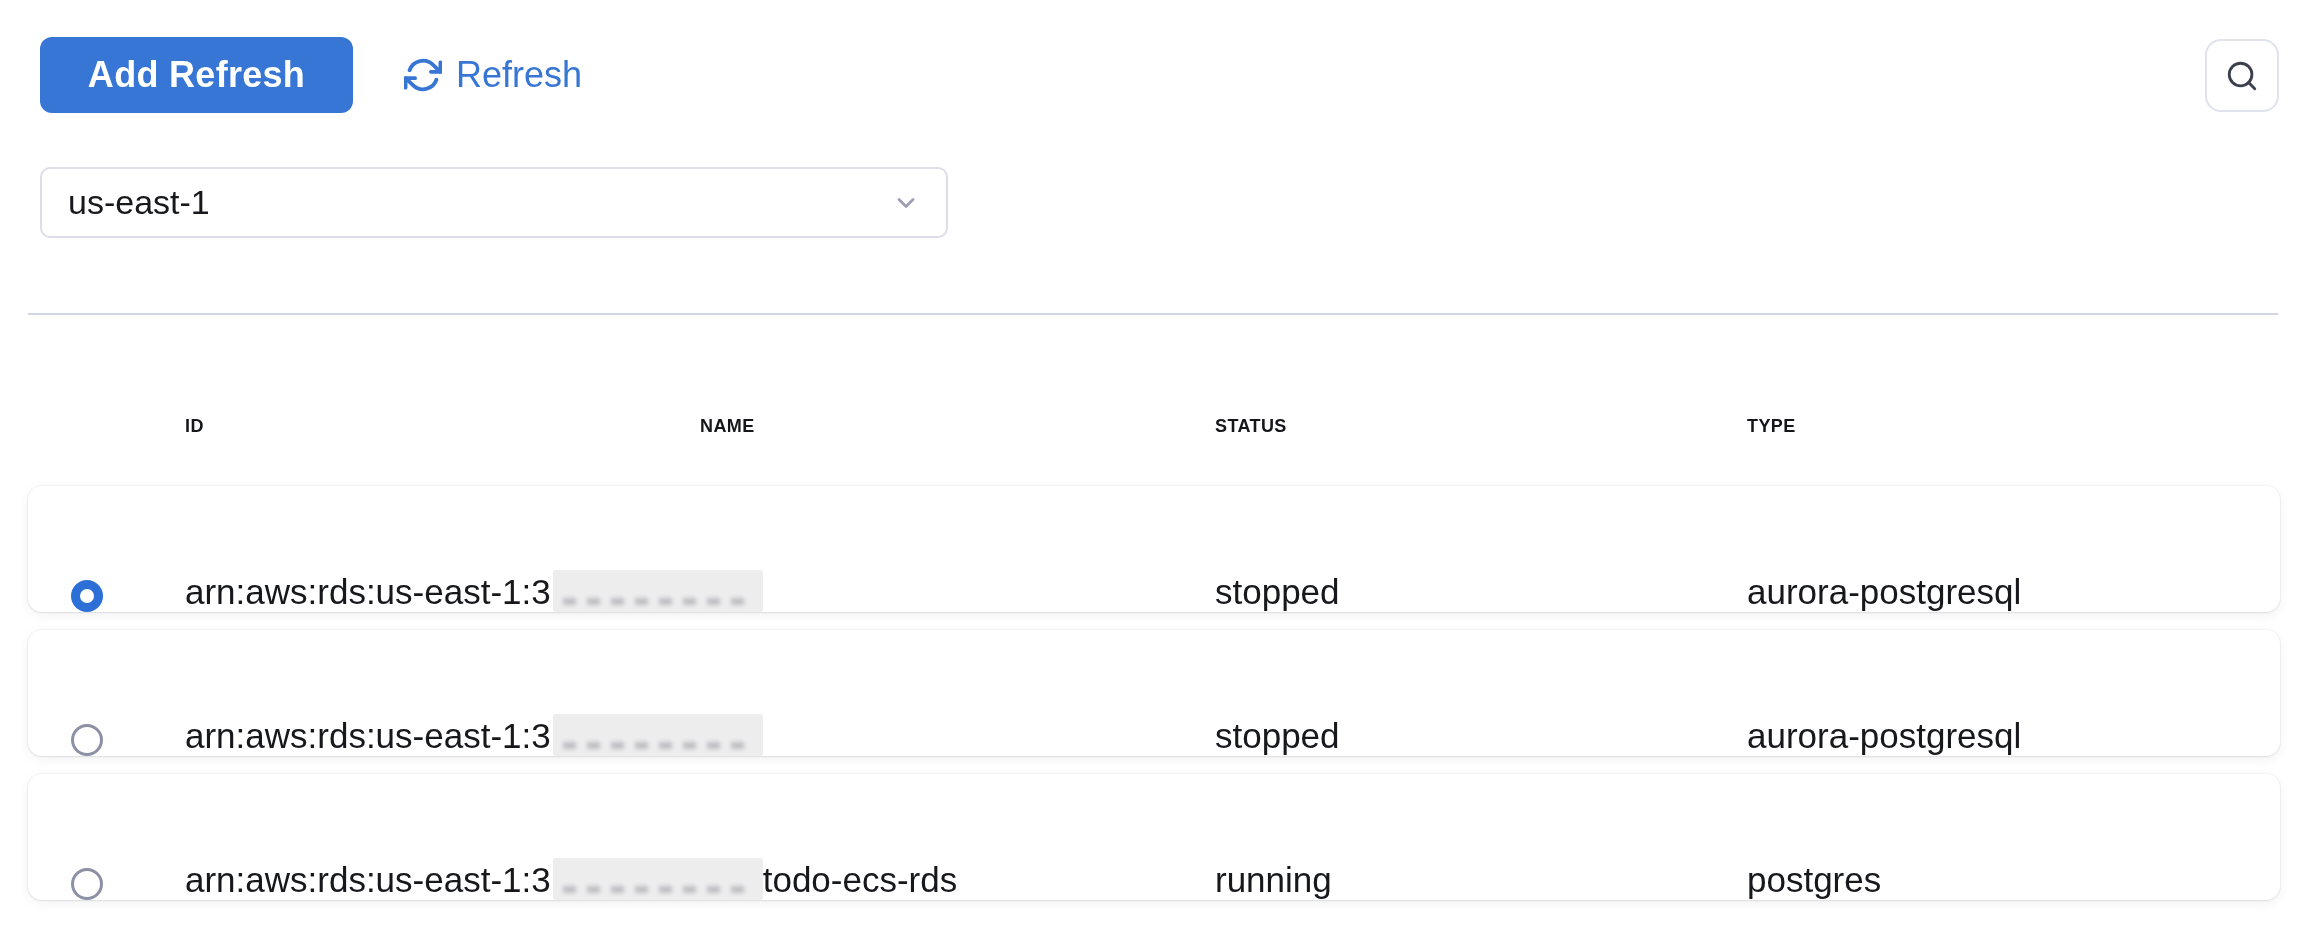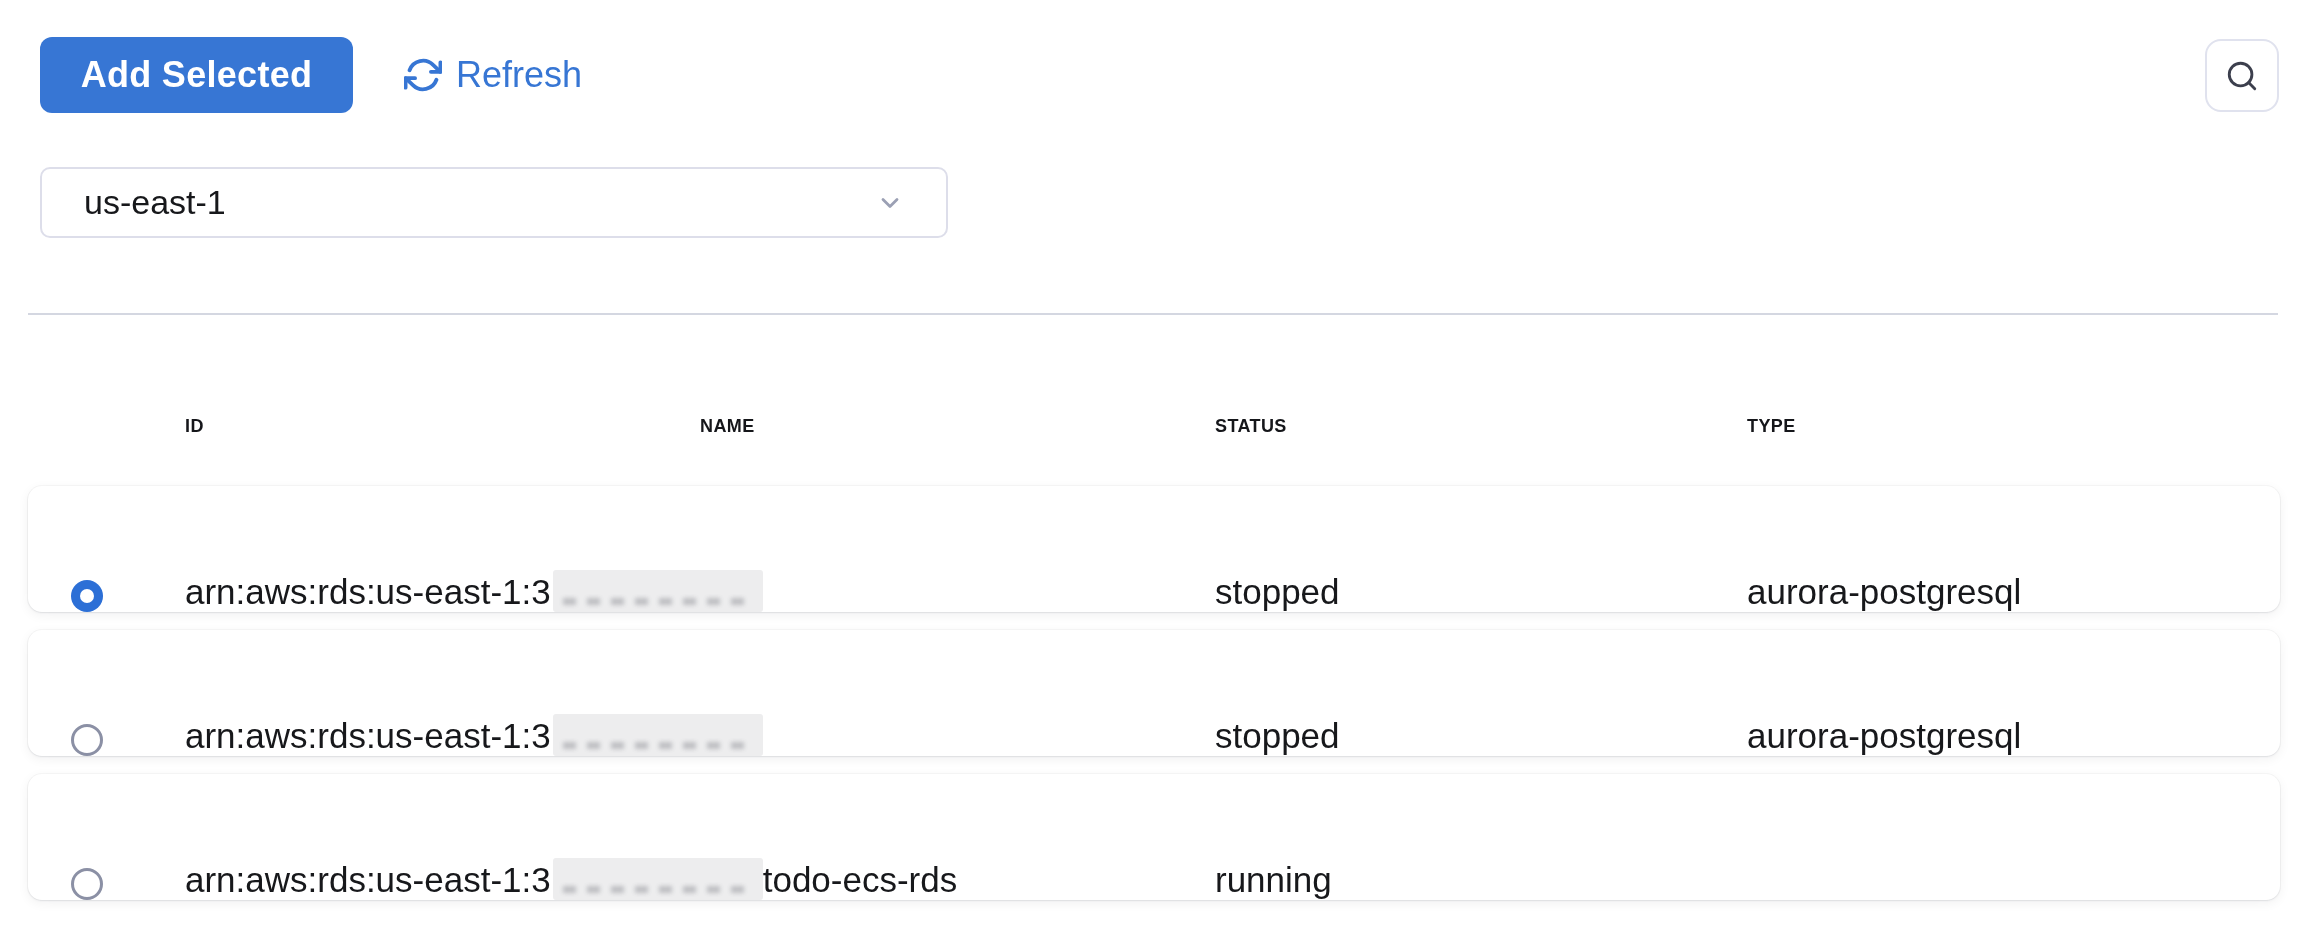--- a/index.html
+++ b/index.html
@@ -35,21 +35,21 @@
     position:absolute;left:2205px;top:39px;width:74px;height:73px;
     background:#fff;border:2px solid var(--border-light);border-radius:16px;
     display:flex;align-items:center;justify-content:center;cursor:pointer;
   }
   .search-btn svg{width:34px;height:34px;stroke:#3c3f4d;}
   
   .region-select{
     position:absolute;left:40px;top:167px;width:908px;height:71px;
     border:2px solid #dddeea;border-radius:10px;background:#fff;
     display:flex;align-items:center;justify-content:space-between;
-    padding:0 42px;font-size:34px;color:var(--text);cursor:pointer;
+    padding:0 26px;font-size:34px;color:var(--text);cursor:pointer;
   }
   .region-select svg{width:28px;height:28px;stroke:#9ba0b4;}
   
   .divider{
     position:absolute;left:28px;top:313px;width:2250px;height:2px;
     background:var(--divider);
   }
   
   .col-header{
     position:absolute;top:416px;font-size:18px;font-weight:700;
@@ -90,21 +90,21 @@
   .redact::after{
     content:"";position:absolute;left:10px;right:14px;bottom:7px;height:7px;
     background:repeating-linear-gradient(90deg,
       rgba(110,112,120,.45) 0 13px, transparent 13px 24px);
     filter:blur(2px);opacity:.8;
   }
 </style>
 </head>
 <body>
 
-<button class="add-btn">Add Selected</button>
+<button class="add-btn">Add Refresh</button>
 
 <div class="refresh-link">
   <svg viewBox="0 0 24 24" fill="none" stroke-width="2.4" stroke-linecap="round" stroke-linejoin="round">
     <polyline points="23 4 23 10 17 10"></polyline>
     <polyline points="1 20 1 14 7 14"></polyline>
     <path d="M3.51 9a9 9 0 0 1 14.85-3.36L23 10M1 14l4.64 4.36A9 9 0 0 0 20.49 15"></path>
   </svg>
   <span>Refresh</span>
 </div>
 
@@ -156,13 +156,14 @@
 <div class="row-card row-3">
   <div class="cell cell-radio">
     <span class="radio"></span>
   </div>
   <div class="cell cell-id">
       <span>arn:aws:rds:us-east-1:3</span>
       <span class="redact"></span>
       <span>todo-ecs-rds</span>
     </div>
   <div class="cell cell-status">running</div>
+  <div class="cell cell-type">postgres</div>
 </div>
 
 </body></html>

